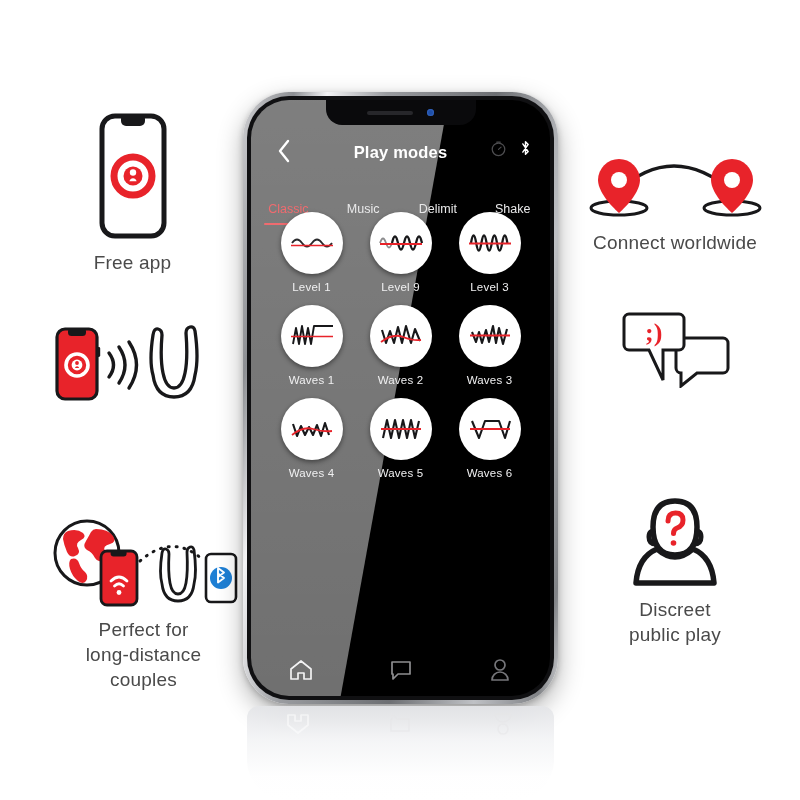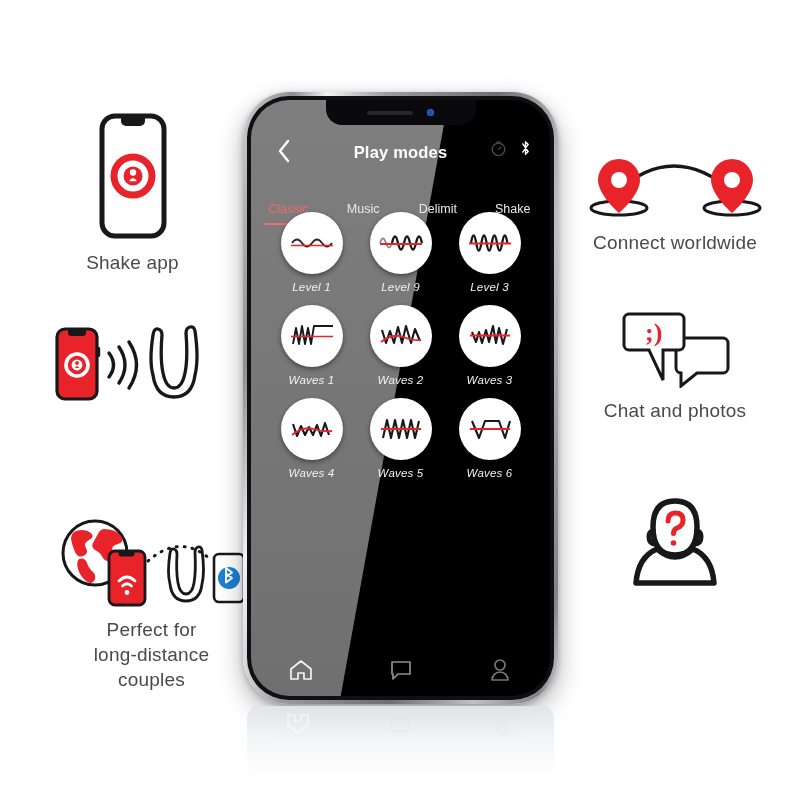--- a/index.html
+++ b/index.html
@@ -21,21 +21,21 @@
     font-size:19px;
     line-height:25px;
     letter-spacing:.2px;
     margin-top:10px;
     white-space:pre-line;
     font-weight:400;
   }
 
   #f-freeapp{left:35px;top:112px;width:195px;}
   #f-control{left:18px;top:325px;width:235px;}
-  #f-longdist{left:34px;top:515px;width:235px;}
+  #f-longdist{left:26px;top:515px;width:235px;}
   #f-connect {left:565px;top:145px;width:220px;}
   #f-chat    {left:575px;top:310px;width:200px;}
   #f-discreet{left:575px;top:495px;width:200px;}
 
   
   .phone-wrap{position:absolute;left:243px;top:92px;width:315px;height:620px;}
   .phone{
     position:absolute;left:0;top:0;width:315px;height:612px;
     border-radius:46px;
     background:linear-gradient(100deg,#cfcfd2 0%,#8d8f93 12%,#f3f3f5 20%,#9a9ca0 34%,#6d6f73 60%,#bfc1c5 80%,#818387 95%,#d6d7da 100%);
@@ -92,21 +92,21 @@
   .tab.active::after{
     content:"";position:absolute;left:18%;right:18%;bottom:0;height:2px;background:#ef6b6f;border-radius:1px;
   }
 
   
   .grid{position:absolute;left:0;top:112px;width:100%;z-index:8;
         display:grid;grid-template-columns:repeat(3,1fr);row-gap:12px;padding:0 16px;box-sizing:border-box;}
   .cell{display:flex;flex-direction:column;align-items:center;}
   .disc{width:62px;height:62px;border-radius:50%;background:#fff;display:flex;align-items:center;justify-content:center;
         box-shadow:0 2px 5px rgba(0,0,0,.45);}
-  .cell .lbl{margin-top:7px;color:#f0f0f1;font-size:11.5px;letter-spacing:.2px;font-style:italic;}
+  .cell .lbl{margin-top:7px;color:#f0f0f1;font-size:11.5px;letter-spacing:.2px;}
 
   
   .tabbar{position:absolute;left:0;bottom:14px;width:100%;display:flex;z-index:8;}
   .tabbar .ti{flex:1;display:flex;align-items:center;justify-content:center;}
 
   
   .reflection{
     position:absolute;left:247px;top:706px;width:307px;height:94px;
     border-bottom-left-radius:40px;border-bottom-right-radius:40px;
     border-top-left-radius:12px;border-top-right-radius:12px;
@@ -125,21 +125,21 @@
     <div class="art">
       <svg width="70" height="128" viewBox="0 0 70 128">
         <rect x="4" y="4" width="62" height="120" rx="13" ry="13" fill="#fff" stroke="#18181a" stroke-width="5"></rect>
         <path d="M26 4 h18 a3 3 0 0 1 3 3 v2 a5 5 0 0 1 -5 5 h-14 a5 5 0 0 1 -5 -5 v-2 a3 3 0 0 1 3 -3 z" fill="#18181a"></path>
         <circle cx="35" cy="64" r="19" fill="none" stroke="#E8232A" stroke-width="7"></circle>
         <circle cx="35" cy="64" r="9.5" fill="#E8232A"></circle>
         <circle cx="35" cy="60.5" r="3.2" fill="#fff"></circle>
         <path d="M31.4 69.2 a3.8 4.4 0 0 1 7.2 0 z" fill="#fff"></path>
       </svg>
     </div>
-    <div class="cap">Shake app</div>
+    <div class="cap">Free app</div>
   </div>
 
   <div class="feature" id="f-control">
     <div class="art">
       <svg width="190" height="78" viewBox="0 0 190 78">
 
         <rect x="16" y="4" width="40" height="70" rx="8" ry="8" fill="#E8232A" stroke="#18181a" stroke-width="3.2"></rect>
         <path d="M29 4 h14 a2 2 0 0 1 2 2 v1.5 a3.6 3.6 0 0 1 -3.6 3.6 h-10.8 a3.6 3.6 0 0 1 -3.6 -3.6 v-1.5 a2 2 0 0 1 2 -2 z" fill="#18181a"></path>
         <rect x="56" y="22" width="3.2" height="10" rx="1.4" fill="#18181a"></rect>
         <circle cx="36" cy="40" r="11" fill="none" stroke="#fff" stroke-width="3.6"></circle>
@@ -206,34 +206,35 @@
   </div>
 
   <div class="feature" id="f-chat">
     <div class="art">
       <svg width="112" height="78" viewBox="0 0 112 78">
         <path d="M62 28 h42 a5 5 0 0 1 5 5 v25 a5 5 0 0 1 -5 5 h-26 l-16 13 v-13 h-0 a5 5 0 0 1 -5 -5 v-25 a5 5 0 0 1 5 -5 z" fill="#fff" stroke="#18181a" stroke-width="3"></path>
         <path d="M10 4 h50 a5 5 0 0 1 5 5 v26 a5 5 0 0 1 -5 5 h-16 l-0 30 l-14 -30 h-20 a5 5 0 0 1 -5 -5 v-26 a5 5 0 0 1 5 -5 z" fill="#fff" stroke="#18181a" stroke-width="3"></path>
         <text x="26" y="31" font-family="'Liberation Serif', serif" font-size="26" font-weight="bold" fill="#E8232A">;)</text>
       </svg>
     </div>
-    <div class="cap">Chat and photos</div>
   </div>
 
   <div class="feature" id="f-discreet">
     <div class="art">
       <svg width="110" height="92" viewBox="0 0 110 92">
         <path d="M36 36 q-7 -1 -7 6 q0 7 7 7" fill="none" stroke="#18181a" stroke-width="5" stroke-linecap="round"></path>
         <path d="M74 36 q7 -1 7 6 q0 7 -7 7" fill="none" stroke="#18181a" stroke-width="5" stroke-linecap="round"></path>
         <path d="M55 6 q22 0 22 26 q0 28 -22 28 q-22 0 -22 -28 q0 -26 22 -26 z" fill="#fff" stroke="#18181a" stroke-width="5.5"></path>
         <path d="M16 88 q2 -26 21 -34 q9 8 18 8 q9 0 18 -8 q19 8 21 34 z" fill="#fff" stroke="#18181a" stroke-width="5.5" stroke-linejoin="round"></path>
         <path d="M48 26 q0 -8 7.5 -8 q7.5 0 7.5 7 q0 6 -6 8 q-3.5 1.3 -3.5 5.5" fill="none" stroke="#E8232A" stroke-width="5" stroke-linecap="round"></path>
         <circle cx="53.5" cy="48" r="2.8" fill="#E8232A"></circle>
       </svg>
     </div>
+    <div class="cap">Discreet
+public play</div>
   </div>
 
   <div class="phone-wrap">
     <div class="phone">
       <div class="phone-inner">
         <div class="screen">
 
           <div class="notch">
             <div class="speaker"></div>
             <div class="camdot"></div>

